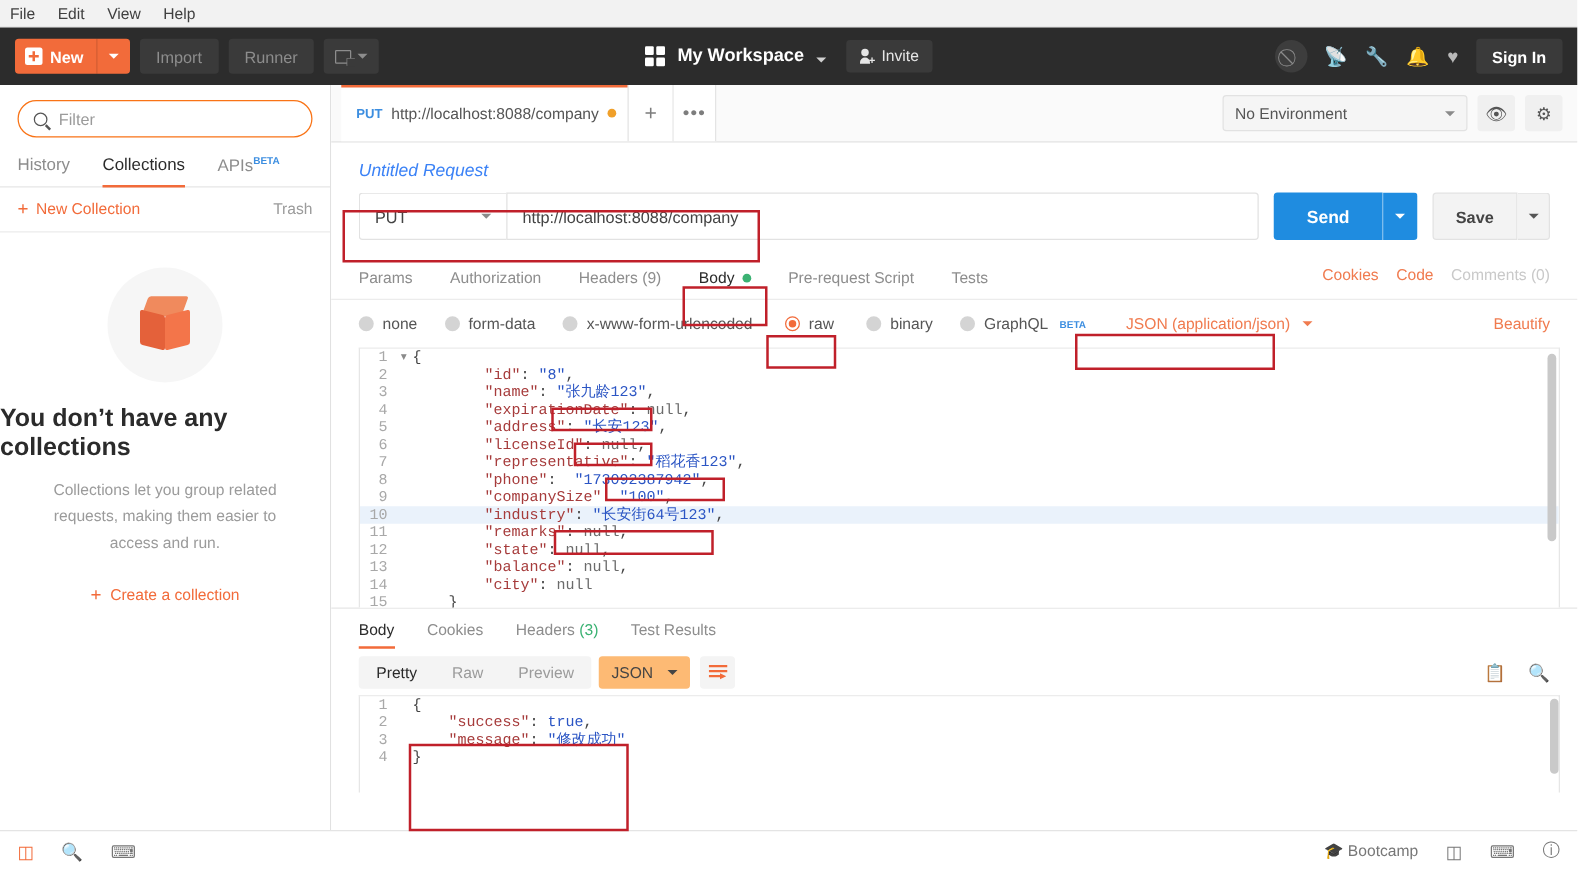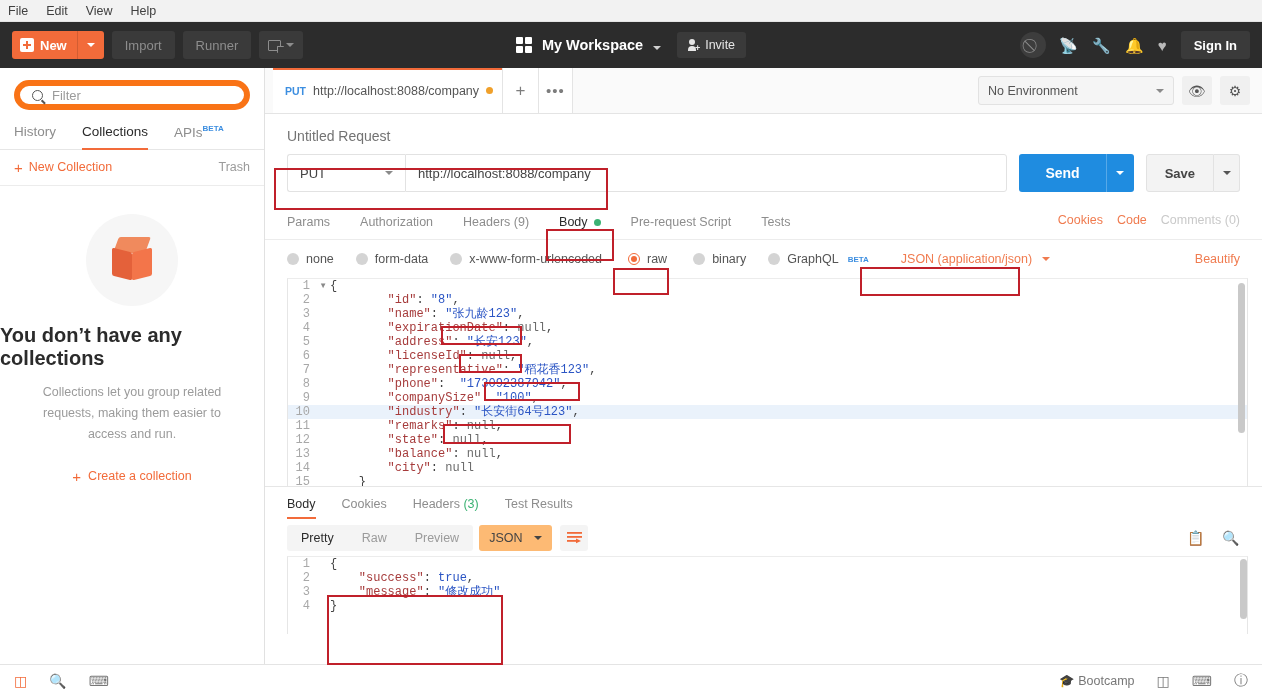--- a/index.html
+++ b/index.html
@@ -78,21 +78,21 @@
   .ico { color:#b9b9b9; font-size:15px; line-height:1; display:flex;align-items:center;}
   .signin { height:28px;background:#3a3a3a;border-radius:3px;color:#fff;font-size:13px;font-weight:bold;display:flex;align-items:center;padding:0 13px;}
 
   
   .main { flex: 1; display: flex; min-height: 0; }
 
   
   .sidebar { width: 265px; border-right: 1px solid #e1e1e1; display:flex;flex-direction:column; background:#fff; flex:none;}
   .filter-wrap { padding: 12px 14px 10px; }
   .filter {
-    height: 30px; border: 6px solid #f97316; border-radius: 15px; display: flex; align-items: center;
+    height: 30px; border: 1px solid #f97316; border-radius: 15px; display: flex; align-items: center;
     padding: 0 12px; gap: 9px; background:#fff;
   }
   .mag { width:11px;height:11px;border:1.6px solid #555;border-radius:50%;position:relative;display:inline-block;}
   .mag::after{content:'';position:absolute;right:-4px;bottom:-3px;width:5px;height:1.6px;background:#555;transform:rotate(45deg);}
   .filter .ph { color:#9b9b9b; font-size:13px; }
   .sb-tabs { display:flex; padding: 0 14px; gap: 26px; border-bottom:1px solid #e6e6e6; }
   .sb-tab { font-size:13.5px;color:#8d8d8d;padding: 4px 0 9px; position:relative; white-space:nowrap;}
   .sb-tab.active { color:#2b2b2b; }
   .sb-tab.active::after{content:'';position:absolute;left:0;right:0;bottom:-1px;height:2px;background:#f26b3a;}
   .sb-tab sup{font-size:8px;color:#3c8ee0;font-weight:bold;vertical-align:super;}
@@ -120,21 +120,21 @@
   .reqtab::before{content:'';position:absolute;left:0;right:0;top:0;height:2px;background:#f26b3a;}
   .meth{color:#3c8ee0;font-size:10.5px;font-weight:bold;}
   .dot-o{width:7px;height:7px;border-radius:50%;background:#f0a02a;flex:none;}
   .tabplus{width:36px;display:flex;align-items:center;justify-content:center;color:#7d7d7d;font-size:17px;background:#fff;border-right:1px solid #e4e4e4;}
   .tabdots{width:34px;display:flex;align-items:center;justify-content:center;color:#7d7d7d;font-size:15px;background:#fff;border-right:1px solid #e4e4e4;letter-spacing:1px;}
   .envwrap{margin-left:auto;display:flex;align-items:center;gap:8px;padding:0 12px;}
   .envsel{width:196px;height:29px;background:#f5f5f5;border:1px solid #e2e2e2;border-radius:3px;display:flex;align-items:center;padding:0 9px;font-size:12.5px;color:#555;}
   .envsel .caret{margin-left:auto;color:#8a8a8a;}
   .sqbtn{width:30px;height:29px;background:#f0f0f0;border-radius:3px;display:flex;align-items:center;justify-content:center;color:#555;font-size:14px;}
 
-  .reqname{padding:14px 22px 10px;font-size:14px;color:#737373;}
+  .reqname{padding:14px 22px 10px;font-size:14px;color:#3b82f6;font-style:italic;}
   .urlrow{display:flex;align-items:center;padding:0 22px 0 22px;gap:0;}
   .urlbox{display:flex;flex:1;max-width:765px;position:relative;}
   .methsel{width:118px;height:38px;border:1px solid #e2e2e2;border-right:none;border-radius:3px 0 0 3px;display:flex;align-items:center;padding:0 12px;font-size:13px;color:#444;background:#fff;}
   .methsel .caret{margin-left:auto;color:#8a8a8a;}
   .urlinput{flex:1;height:38px;border:1px solid #e2e2e2;border-radius:0 3px 3px 0;display:flex;align-items:center;padding:0 12px;font-size:13px;color:#444;background:#fff;}
   .sendgrp{display:flex;margin-left:12px;}
   .sendbtn{height:38px;background:#1f8ce0;color:#fff;font-weight:bold;font-size:14px;display:flex;align-items:center;padding:0 26px;border-radius:3px 0 0 3px;}
   .sendcar{height:38px;width:28px;background:#1f8ce0;color:#fff;display:flex;align-items:center;justify-content:center;border-radius:0 3px 3px 0;border-left:1px solid rgba(255,255,255,.25);}
   .savegrp{display:flex;margin-left:12px;}
   .savebtn{height:38px;background:#f3f3f3;border:1px solid #e2e2e2;color:#444;font-weight:bold;font-size:13px;display:flex;align-items:center;padding:0 18px;border-radius:3px 0 0 3px;}

